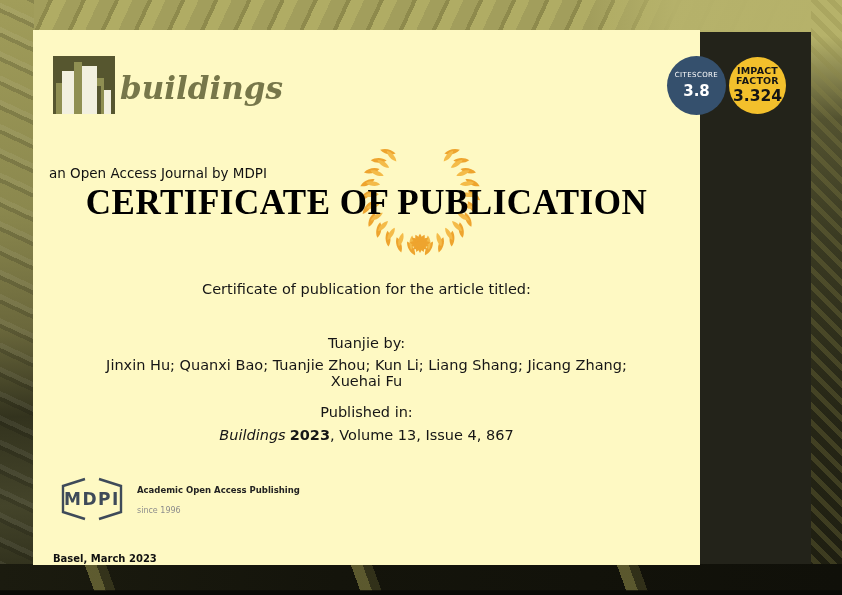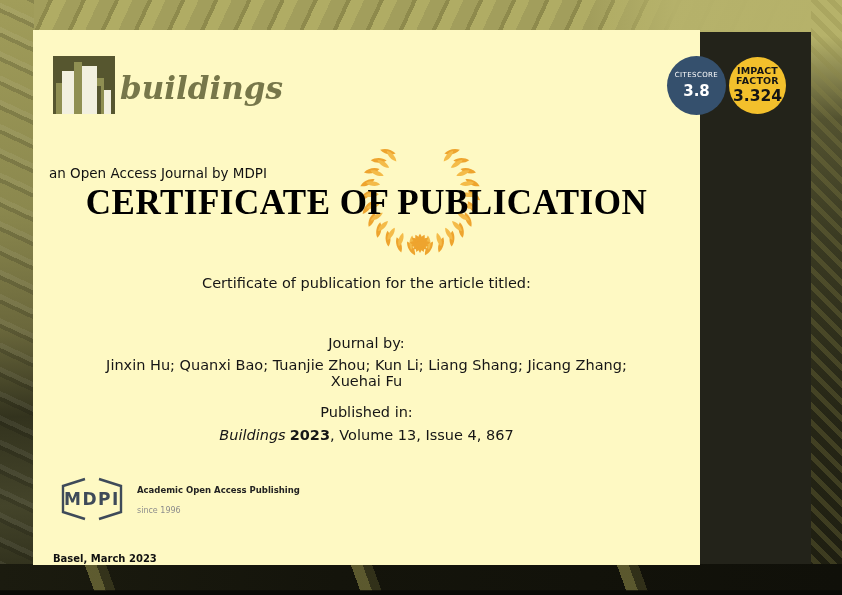--- a/index.html
+++ b/index.html
@@ -59,21 +59,21 @@
   .badge-if .b-value { font-size:15.5px; font-weight:bold; margin-top:1px; }
   
   .wreath { position:absolute; left:314px; top:103px; width:146px; height:130px; }
   .cert-title {
     position:absolute; left:0; right:0; top:153px; text-align:center;
     font-family:"Liberation Serif","DejaVu Serif",serif;
     font-weight:bold; font-size:35px; letter-spacing:.5px; color:#000;
   }
   
   .tline { position:absolute; left:0; right:0; text-align:center; font-size:14.5px; line-height:17px; color:#161616; white-space:nowrap; }
-  .t-intro    { top:245px; }
+  .t-intro    { top:251px; }
   .t-article  { top:274px; font-size:14px; }
   .t-authored { top:305px; }
   .t-authors1 { top:327px; }
   .t-authors2 { top:343px; }
   .t-pub      { top:374px; }
   .t-cite     { top:397px; }
   .t-cite .j-italic { font-style:italic; }
   .t-cite .j-year { font-weight:bold; margin-left:4px; }
   
   .mdpi-logo { position:absolute; left:18px; top:446px; width:82px; height:46px; }
@@ -174,21 +174,21 @@
           <use href="#leaf" transform="translate(100,154) rotate(26) scale(1.2)" fill="#eea42e"></use>
           <use href="#leaf" transform="translate(100,154) rotate(52) scale(1.2)" fill="#eea42e"></use>
           <use href="#leaf" transform="translate(100,154) rotate(80) scale(1.2)" fill="#eea42e"></use>
         </g>
     </svg>
   </span>
 
   <div class="cert-title">CERTIFICATE OF PUBLICATION</div>
 
   <div class="tline t-intro">Certificate of publication for the article titled:</div>
-  <div class="tline t-authored">Journal by:</div>
+  <div class="tline t-authored">Tuanjie by:</div>
   <div class="tline t-authors1">Jinxin Hu; Quanxi Bao; Tuanjie Zhou; Kun Li; Liang Shang; Jicang Zhang;</div>
   <div class="tline t-pub">Published in:</div>
   <div class="tline t-authors2">Xuehai Fu</div>
   <div class="tline t-cite">
     <span class="j-italic">Buildings</span><span class="j-year">2023</span><span>, Volume 13, Issue 4, 867</span>
   </div>
 
   <span class="mdpi-logo">
     <svg viewBox="0 0 82 46" width="82" height="46">
       <polyline points="34,3 12,10 12,36 34,43" fill="none" stroke="#3e4a59" stroke-width="2.4"></polyline>

